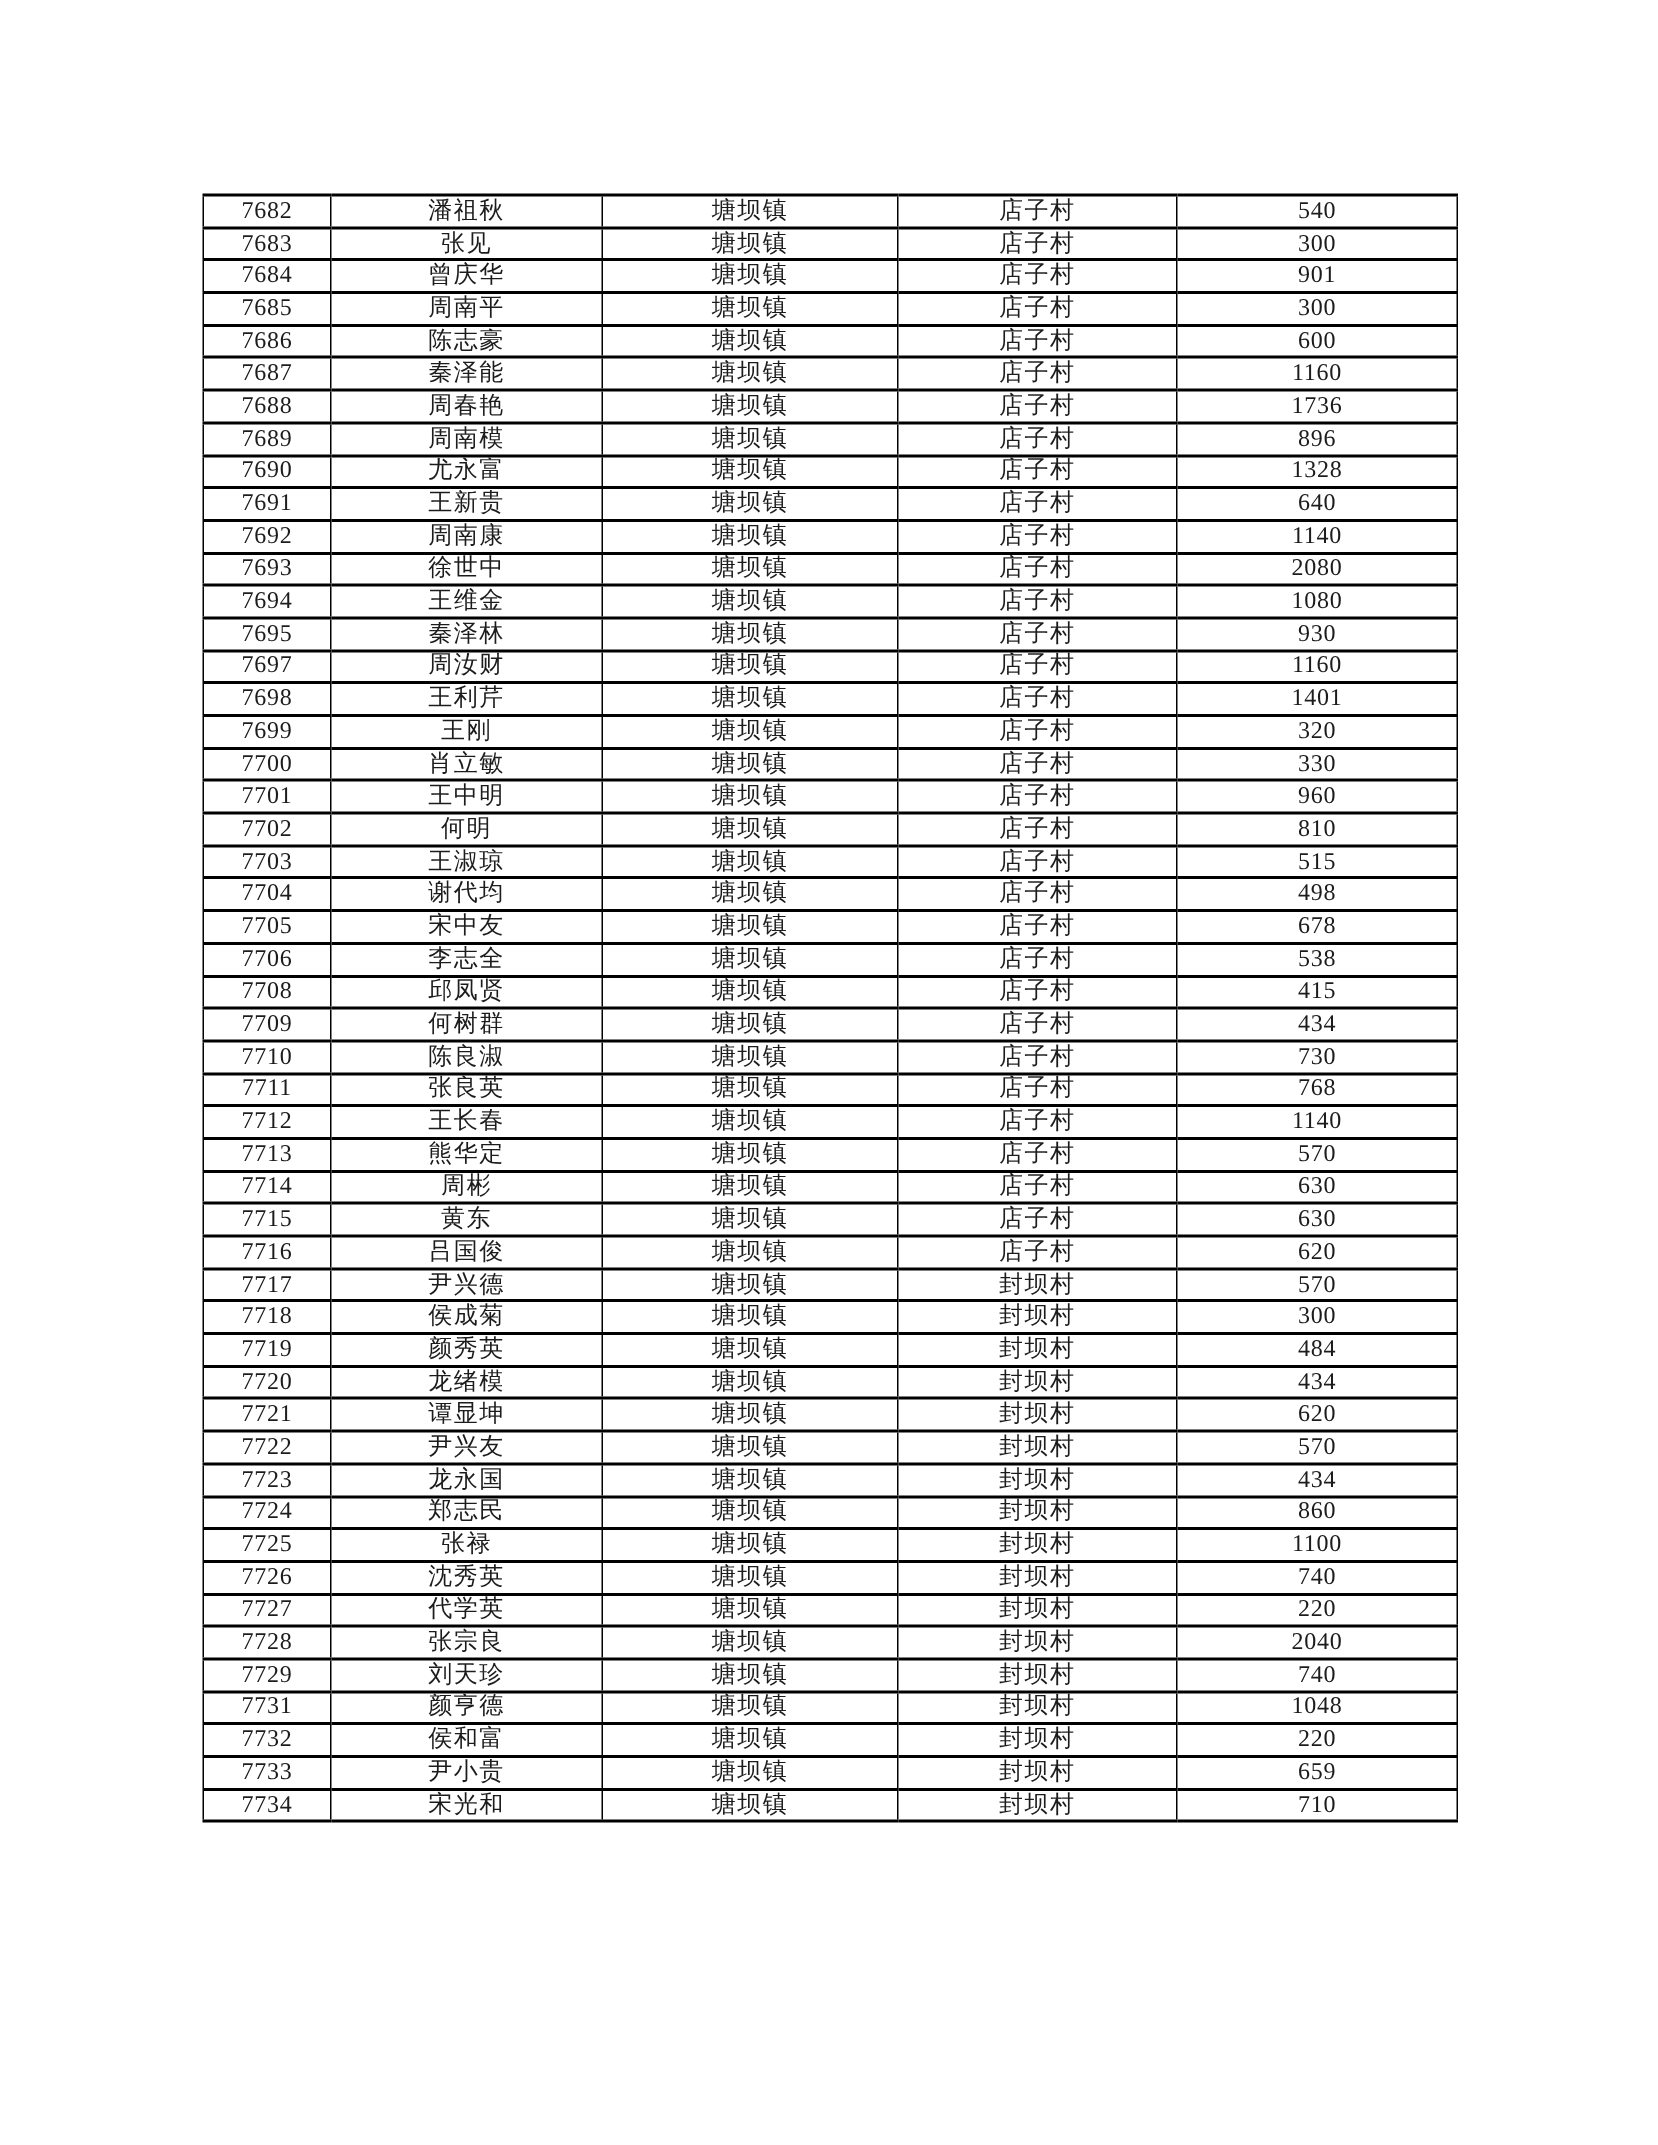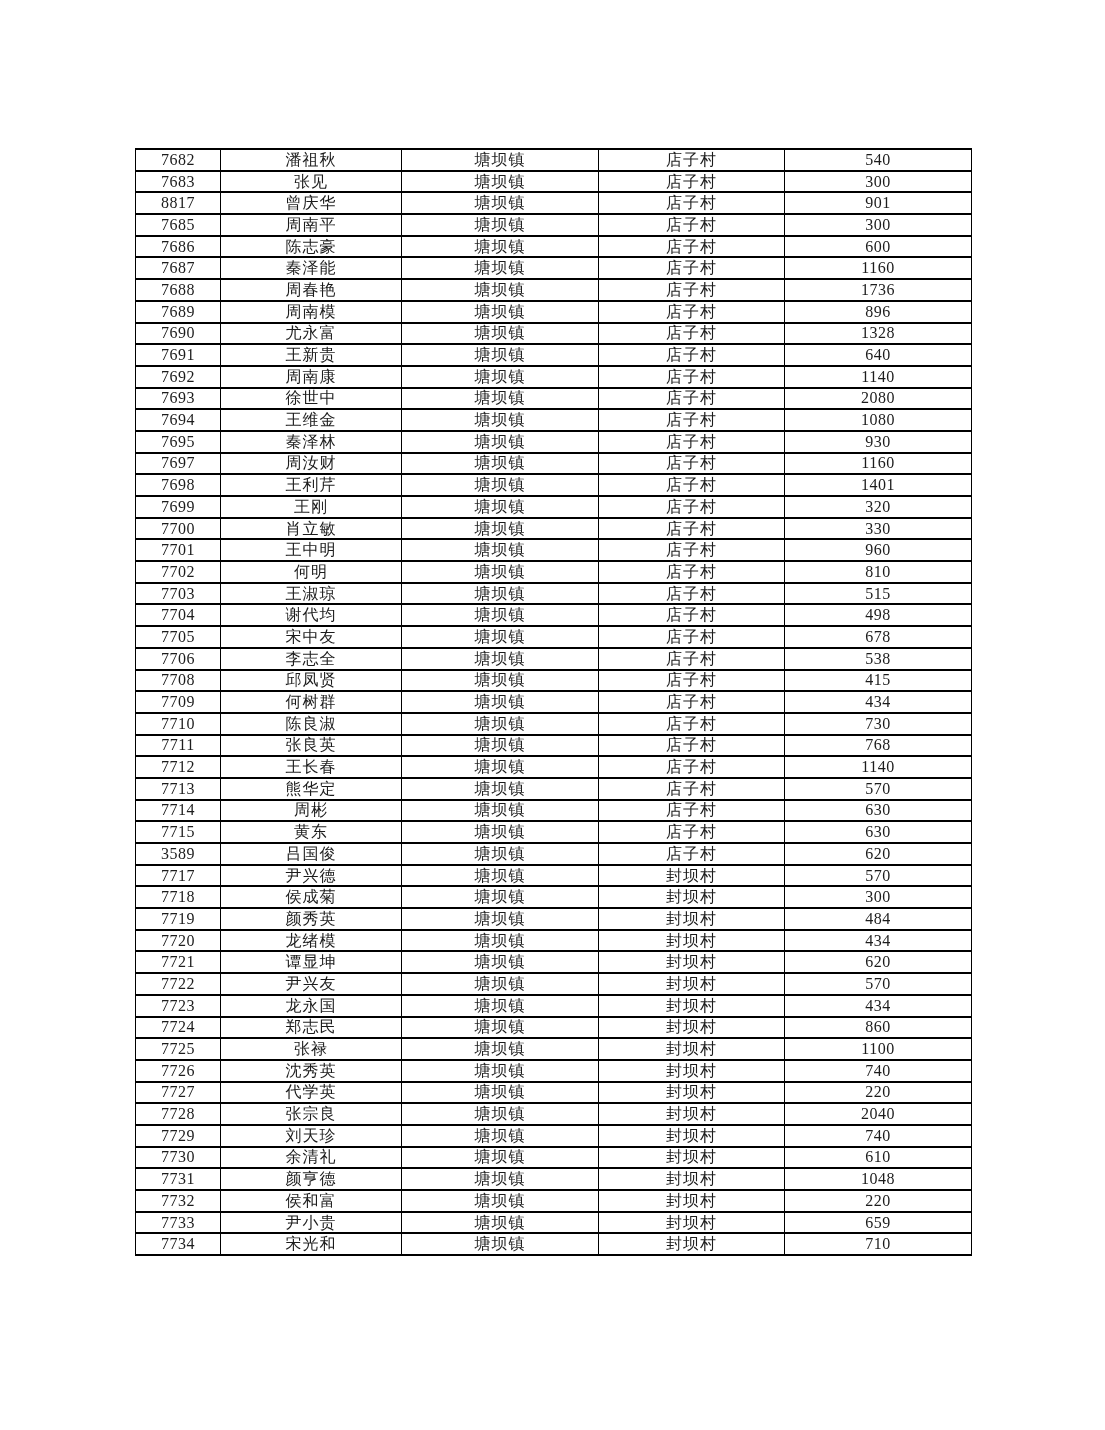--- a/index.html
+++ b/index.html
@@ -15,21 +15,20 @@
     font-family: "Liberation Serif", "DejaVu Serif", serif;
     overflow: hidden;
   }
   table.records {
     position: absolute;
     left: 135px;
     top: 129px;
     width: 836px;
     border-collapse: collapse;
     table-layout: fixed;
-    margin-top: 19px;
   }
   table.records td {
     border-left: 1px solid #000000;
     border-right: 1px solid #000000;
     border-top: 2px solid #000000;
     border-bottom: 2px solid #000000;
     height: 19.7px;
     padding: 0;
     text-align: center;
     vertical-align: middle;
@@ -67,21 +66,21 @@
     <td class="c-amount">540</td>
   </tr>
         <tr>
     <td class="c-id">7683</td>
     <td class="c-name">张见</td>
     <td class="c-town">塘坝镇</td>
     <td class="c-village">店子村</td>
     <td class="c-amount">300</td>
   </tr>
         <tr>
-    <td class="c-id">8817</td>
+    <td class="c-id">7684</td>
     <td class="c-name">曾庆华</td>
     <td class="c-town">塘坝镇</td>
     <td class="c-village">店子村</td>
     <td class="c-amount">901</td>
   </tr>
         <tr>
     <td class="c-id">7685</td>
     <td class="c-name">周南平</td>
     <td class="c-town">塘坝镇</td>
     <td class="c-village">店子村</td>
@@ -277,21 +276,21 @@
     <td class="c-amount">630</td>
   </tr>
         <tr>
     <td class="c-id">7715</td>
     <td class="c-name">黄东</td>
     <td class="c-town">塘坝镇</td>
     <td class="c-village">店子村</td>
     <td class="c-amount">630</td>
   </tr>
         <tr>
-    <td class="c-id">3589</td>
+    <td class="c-id">7716</td>
     <td class="c-name">吕国俊</td>
     <td class="c-town">塘坝镇</td>
     <td class="c-village">店子村</td>
     <td class="c-amount">620</td>
   </tr>
         <tr>
     <td class="c-id">7717</td>
     <td class="c-name">尹兴德</td>
     <td class="c-town">塘坝镇</td>
     <td class="c-village">封坝村</td>
@@ -373,27 +372,20 @@
     <td class="c-town">塘坝镇</td>
     <td class="c-village">封坝村</td>
     <td class="c-amount">2040</td>
   </tr>
         <tr>
     <td class="c-id">7729</td>
     <td class="c-name">刘天珍</td>
     <td class="c-town">塘坝镇</td>
     <td class="c-village">封坝村</td>
     <td class="c-amount">740</td>
-  </tr>
-        <tr>
-    <td class="c-id">7730</td>
-    <td class="c-name">余清礼</td>
-    <td class="c-town">塘坝镇</td>
-    <td class="c-village">封坝村</td>
-    <td class="c-amount">610</td>
   </tr>
         <tr>
     <td class="c-id">7731</td>
     <td class="c-name">颜亨德</td>
     <td class="c-town">塘坝镇</td>
     <td class="c-village">封坝村</td>
     <td class="c-amount">1048</td>
   </tr>
         <tr>
     <td class="c-id">7732</td>

